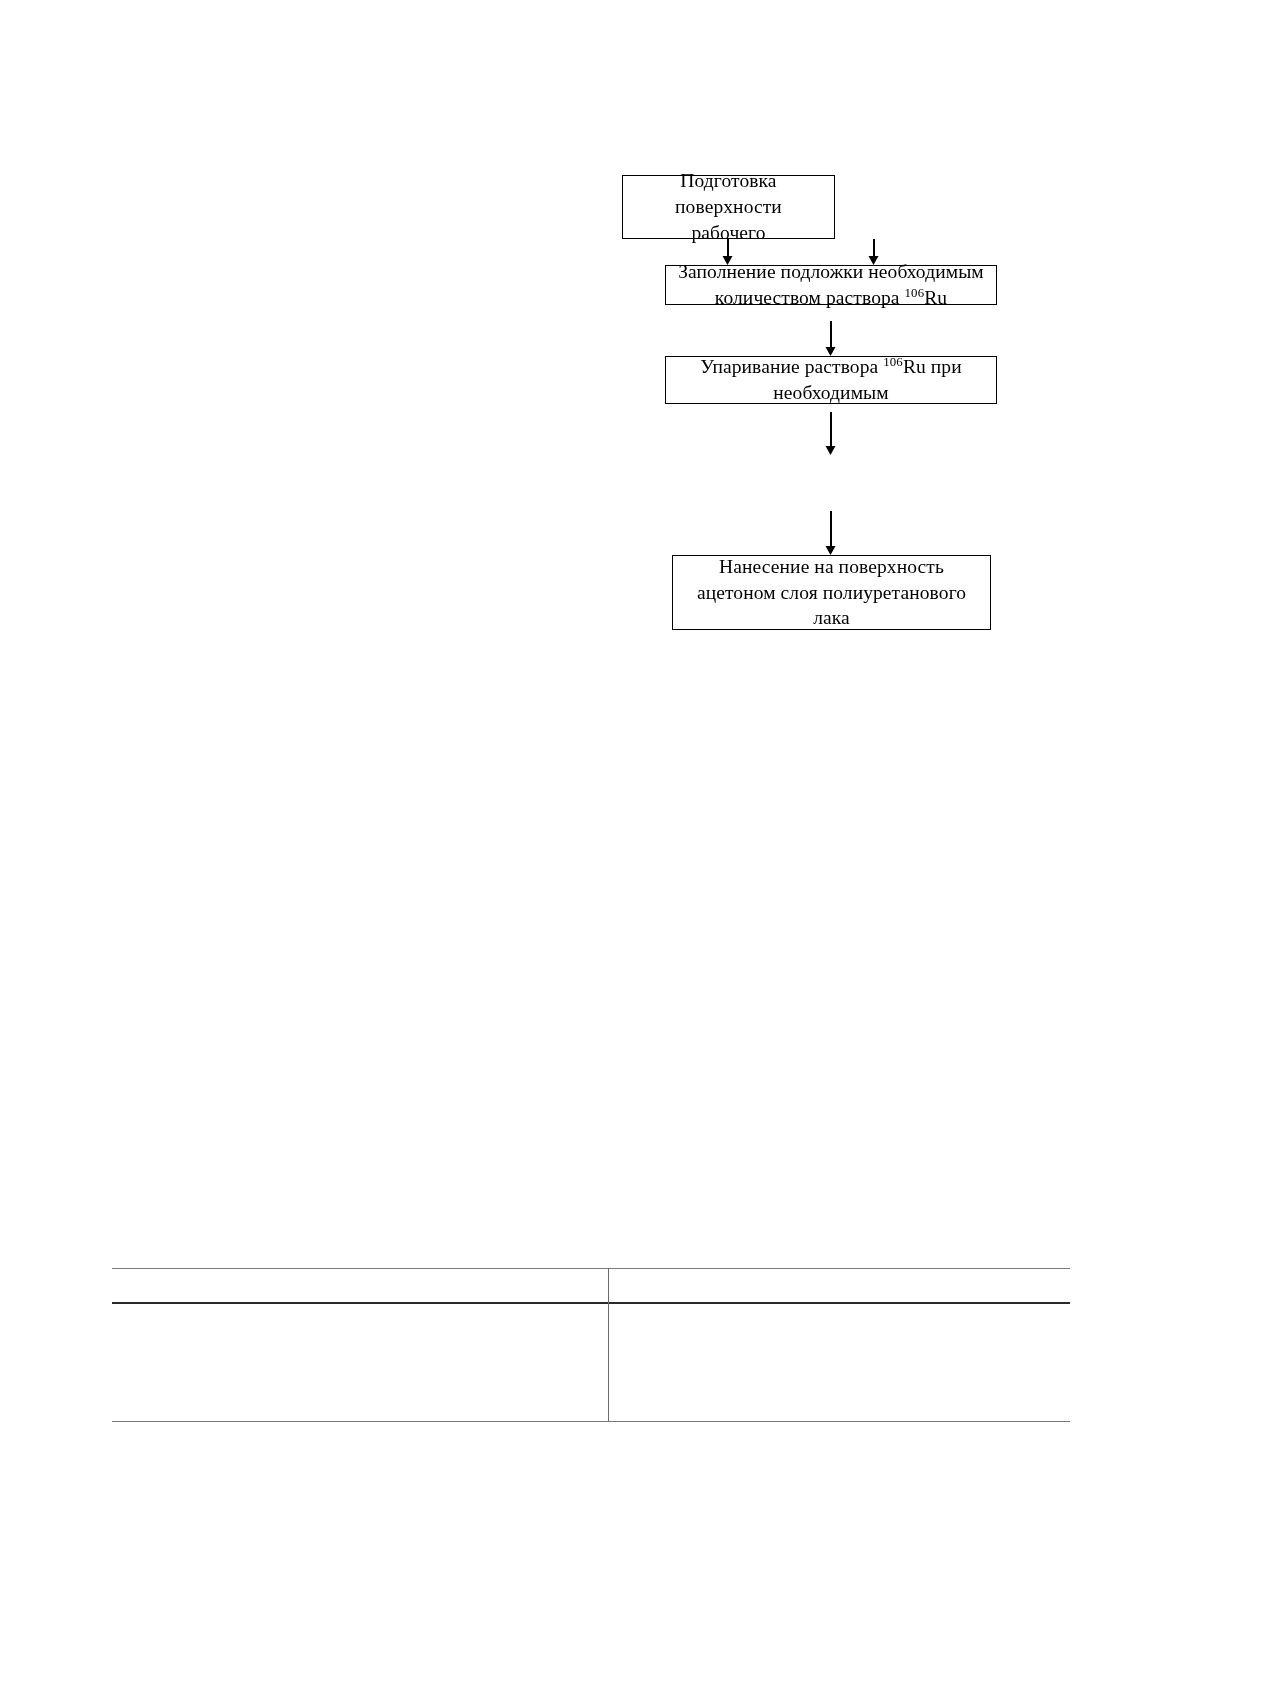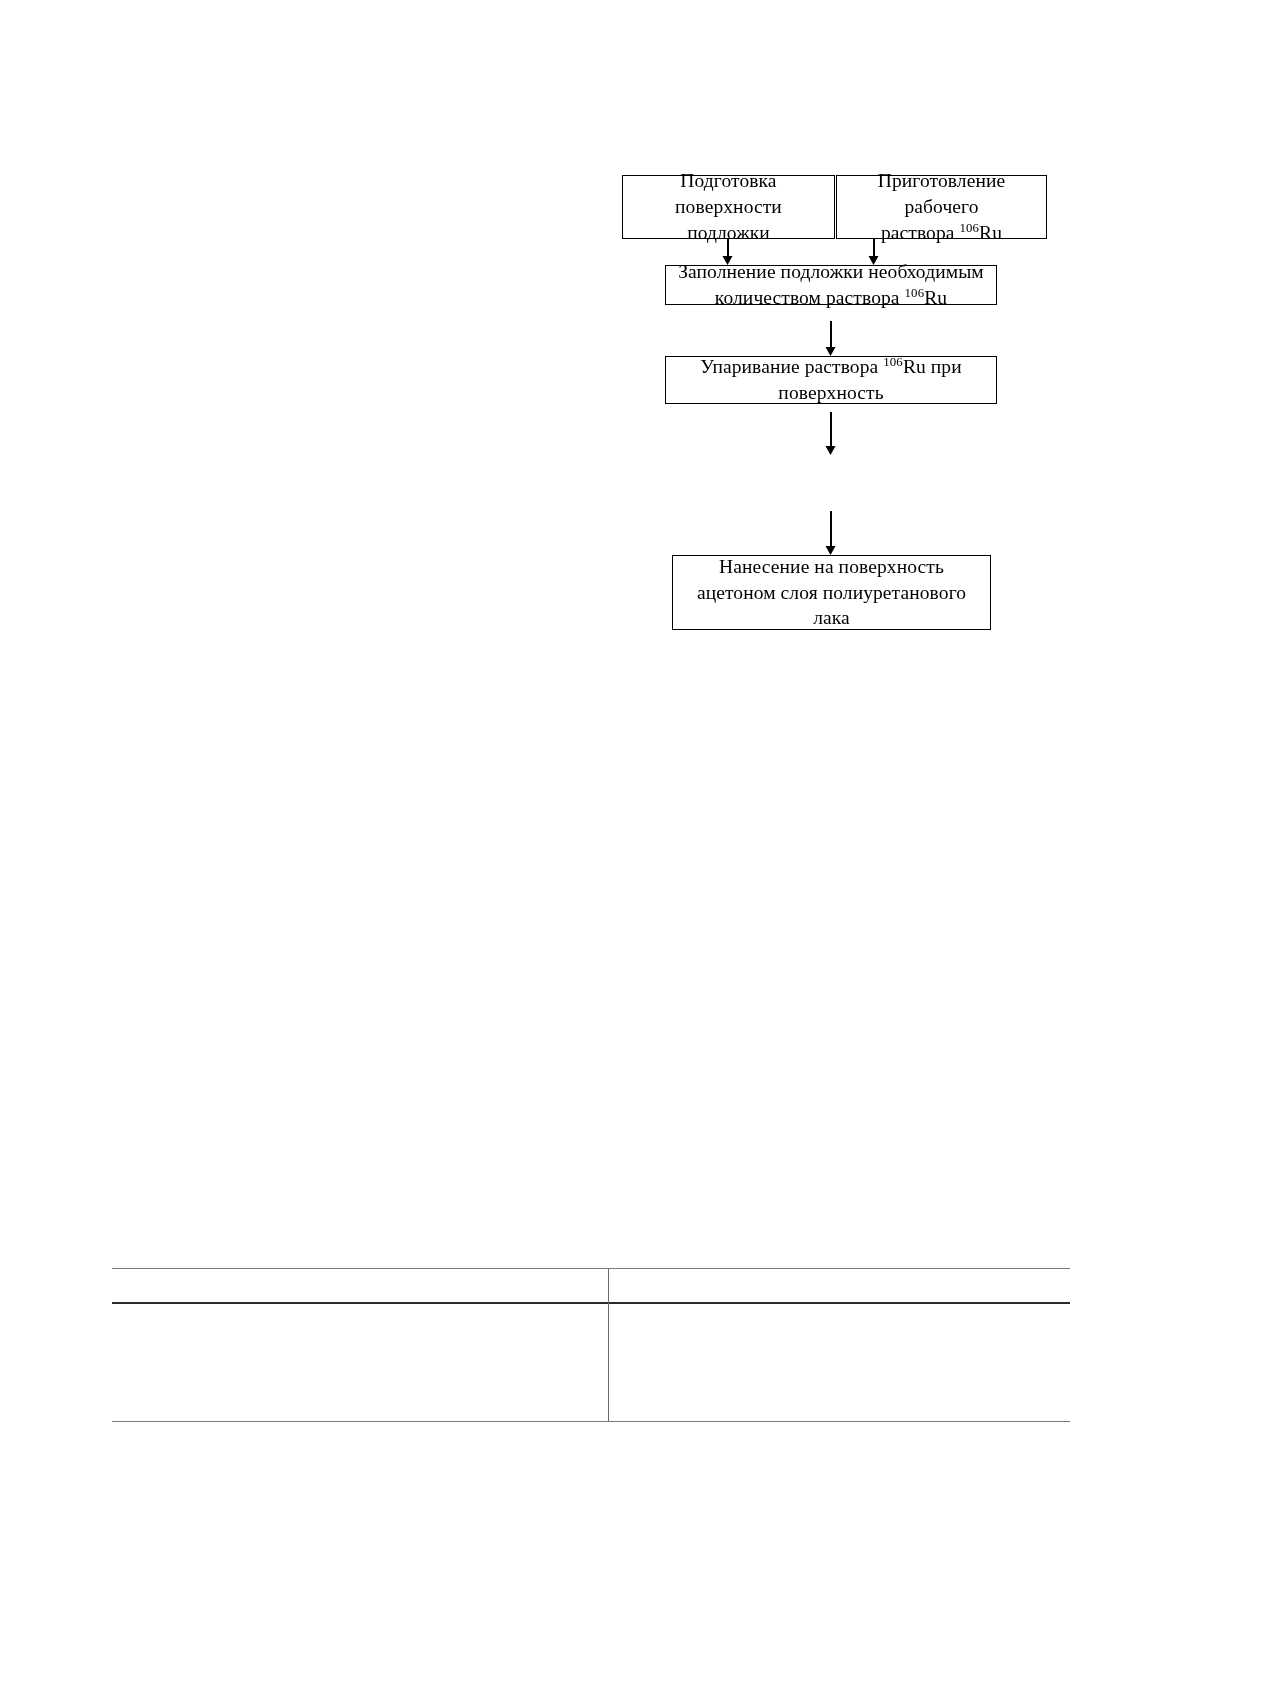--- a/index.html
+++ b/index.html
@@ -148,42 +148,36 @@
 </head>
 <body>
 
 <div id="page">
 
   <div id="flowchart">
 
     <div class="node" id="node-prep-surface">
       <span class="txt">
         <span>Подготовка поверхности</span><br>
-        <span>подложки</span>
-      </span>
-    </div>
-
-    <div class="node" id="node-prep-solution">
-      <span class="txt">
-        <span>Приготовление рабочего</span><br>
-        <span>раствора </span><sup>106</sup><span>Ru</span>
-      </span>
-    </div>
+        <span>рабочего</span>
+      </span>
+    </div>
+
 
     <div class="node" id="node-fill">
       <span class="txt">
         <span>Заполнение подложки необходимым</span><br>
         <span>количеством раствора </span><sup>106</sup><span>Ru</span>
       </span>
     </div>
 
     <div class="node" id="node-evaporate">
       <span class="txt">
         <span>Упаривание раствора </span><sup>106</sup><span>Ru при</span><br>
-        <span>поверхность</span>
+        <span>необходимым</span>
       </span>
     </div>
 
 
     <div class="node" id="node-lacquer">
       <span class="txt">
         <span>Нанесение на поверхность</span><br>
         <span>ацетоном слоя полиуретанового</span><br>
         <span>лака</span>
       </span>

